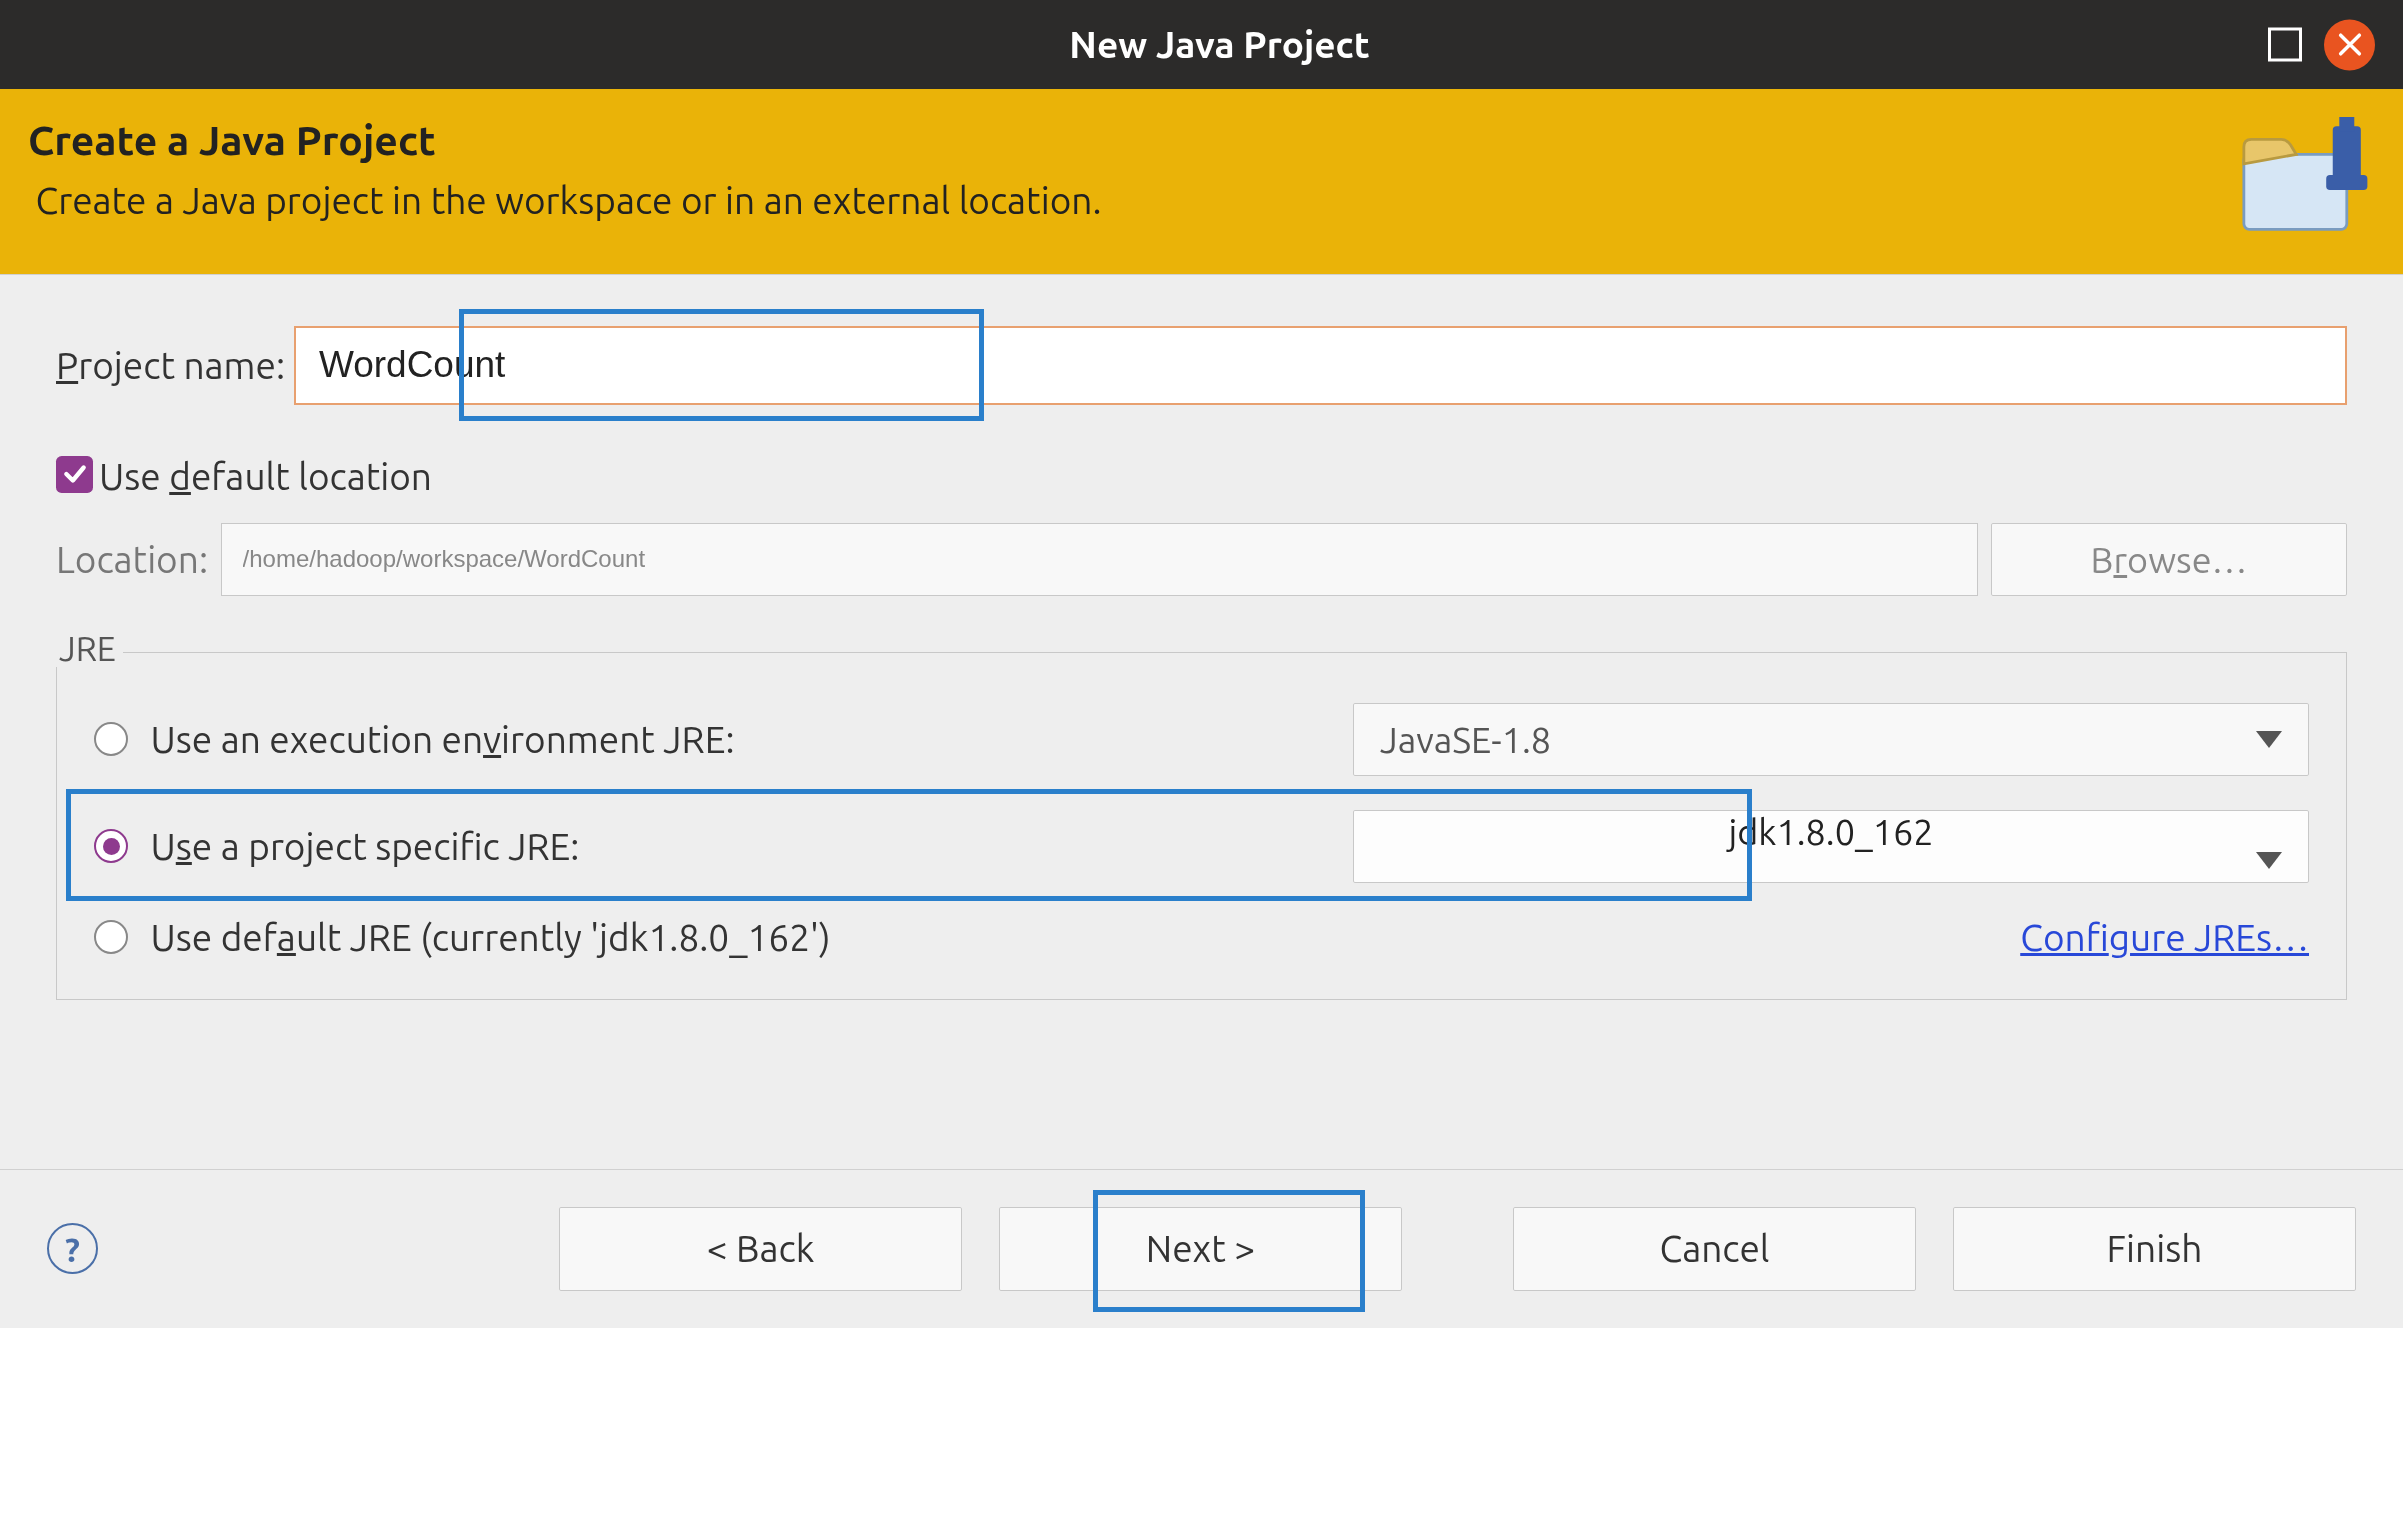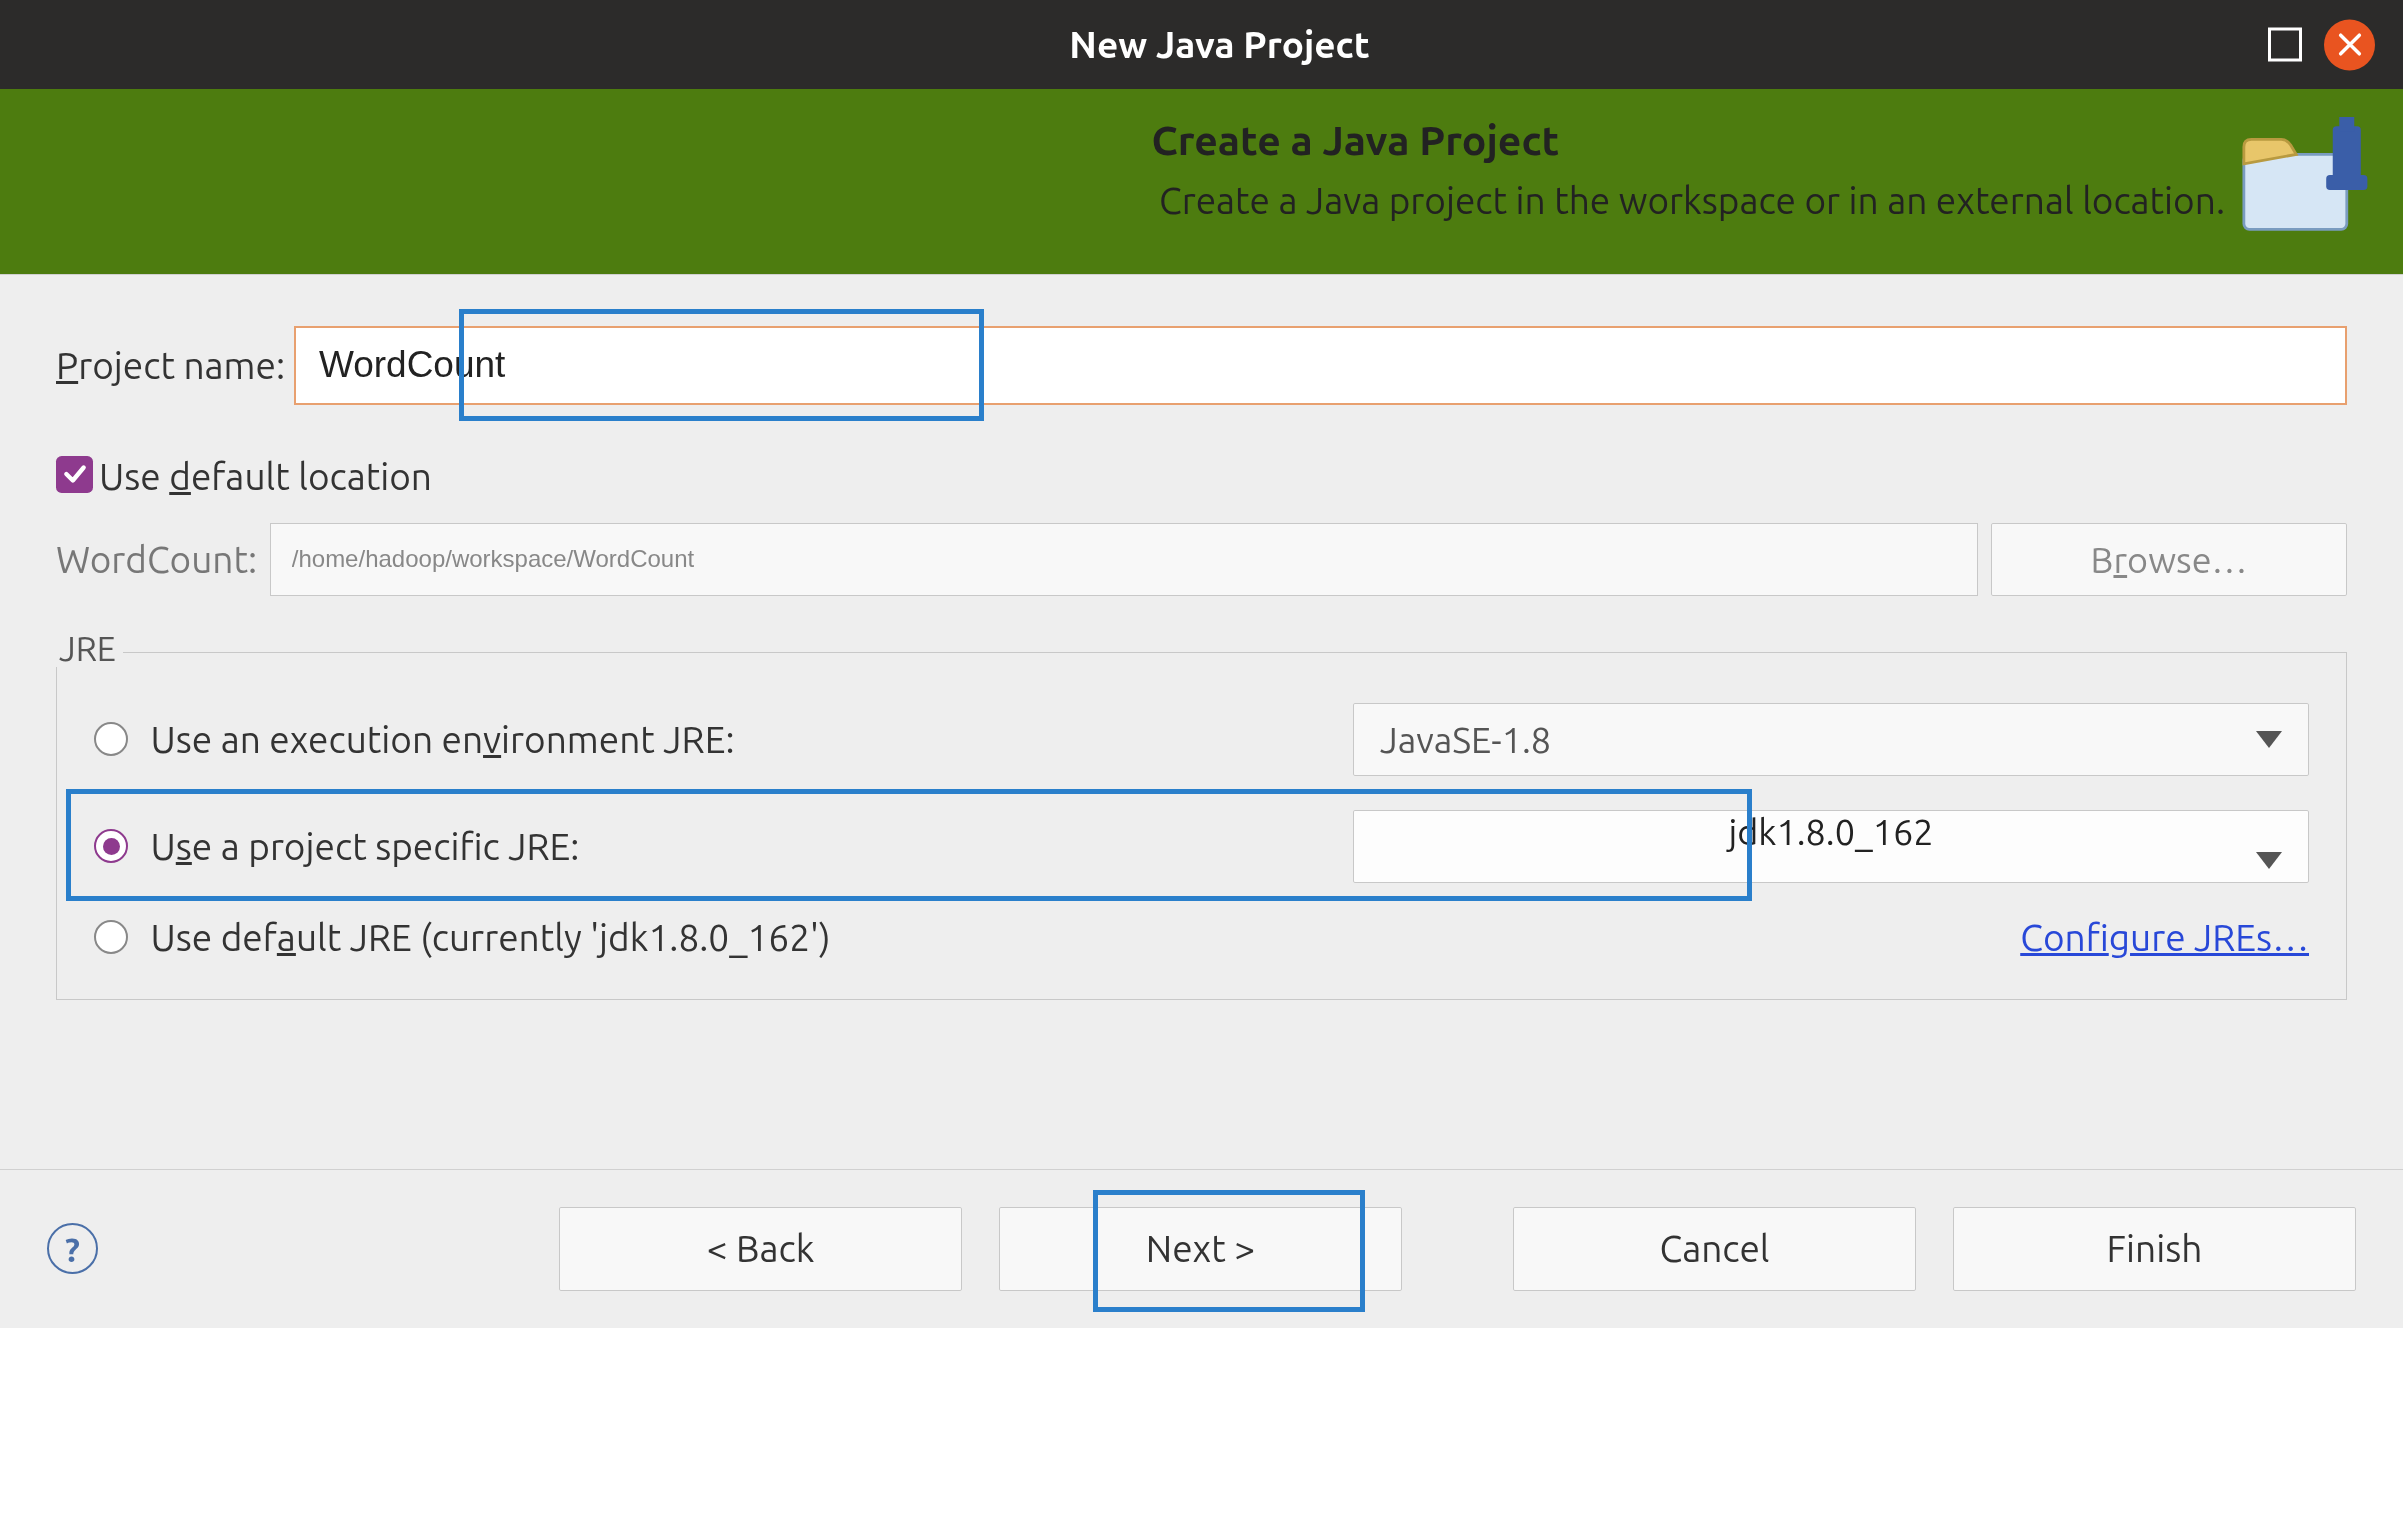--- a/index.html
+++ b/index.html
@@ -6,21 +6,21 @@
   html, body { margin:0; padding:0; width:2403px; height:1533px; font-family: "Ubuntu", "Segoe UI", Arial, sans-serif; }
   .titlebar {
     background:#2c2b2a; height:89px; display:flex; align-items:center; justify-content:center; position:relative;
   }
   .titlebar-title { color:#fff; font-weight:700; font-size:37px;margin-left:36px; }
   .win-controls { position:absolute; right:28px; top:50%; transform:translateY(-50%); display:flex; align-items:center; gap:22.5px; }
   .win-max { width:34px; height:34px; border:3.7px solid #fff; }
   .win-close { width:51px; height:51px; border-radius:50%; background:#e95420; display:flex; align-items:center; justify-content:center; }
   .win-close svg { width:28px; height:28px; }
 
-  .header-area { background:#4d7c0f; padding:28px 28px 22.5px 28px; display:flex; justify-content:flex-end; align-items:flex-start; border-bottom:1.9px solid #d0d0d0;}
+  .header-area { background:#eab308; padding:28px 28px 22.5px 28px; display:flex; justify-content:space-between; align-items:flex-start; border-bottom:1.9px solid #d0d0d0;}
   .header-text h1 { margin:0; font-size:41px; font-weight:700; color:#222; }
   .header-text p { margin:17px 0 0 7.5px; font-size:37px; color:#222; }
   .header-icon { width:150px; height:131px; }
 
   .content { background:#eeeeee; padding:51px 56px 0 56px; }
   .row { display:flex; align-items:center; }
   .label { font-size:37px; color:#333; }
   .underline-letter { text-decoration:underline; }
   .proj-name-row { align-items:center; }
   .proj-name-label { margin-right:9.4px; }
@@ -110,21 +110,21 @@
       <svg viewBox="0 0 24 24">
           <path d="M4 12 L10 18 L20 6" stroke="#fff" stroke-width="4" fill="none" stroke-linecap="round" stroke-linejoin="round"></path>
         </svg>
     </div>
     <div class="label">
       <span>Use </span><span class="underline-letter">d</span><span>efault location</span>
     </div>
   </div>
 
   <div class="location-row">
-    <div class="location-label">WordCount:</div>
+    <div class="location-label">Location:</div>
     <input class="location-input" type="text" disabled="" value="/home/hadoop/workspace/WordCount" style="">
     <div class="browse-btn">
       <span>B</span>
         <span class="underline-letter">r</span>
         <span>owse…</span>
     </div>
   </div>
 
   <div class="jre-fieldset rel">
     <div class="jre-legend">JRE</div>

